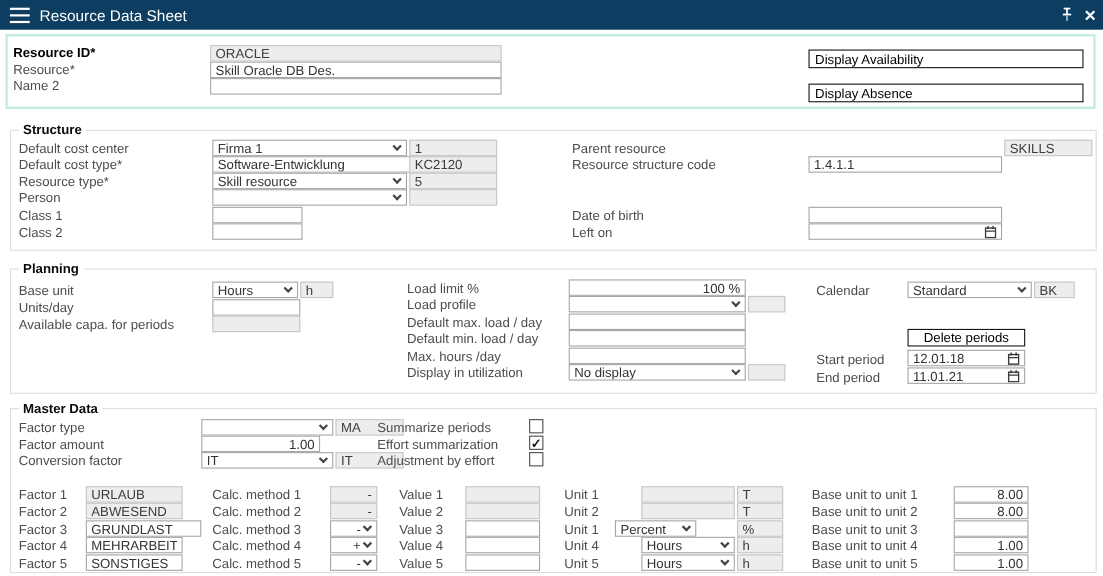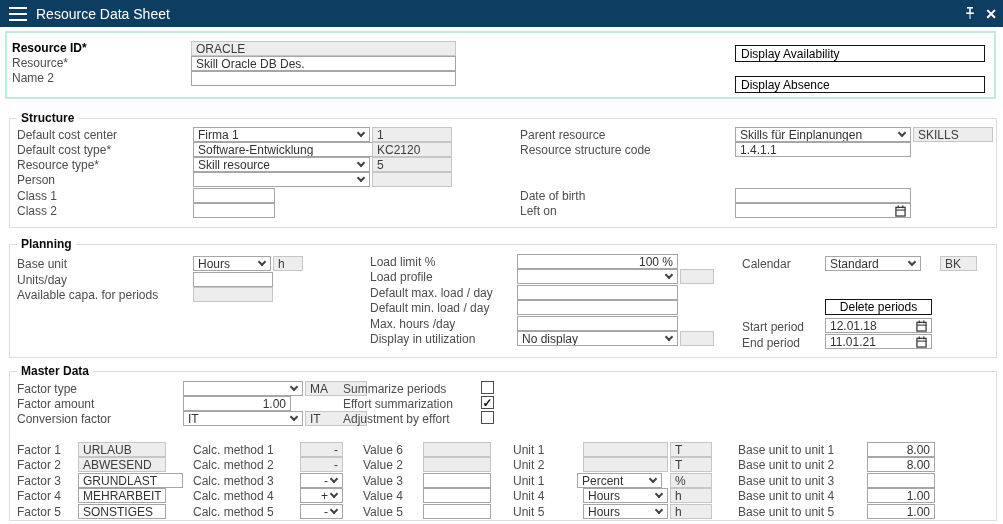--- a/index.html
+++ b/index.html
@@ -129,24 +129,20 @@
       <span class="val"></span>
     </div>
   <div class="fld" style="left:193px;top:203px;width:82px">
       <span class="val"></span>
     </div>
 
   <div class="lbl" style="left:520px;top:128px">Parent resource</div>
   <div class="lbl" style="left:520px;top:143px">Resource structure code</div>
   <div class="lbl" style="left:520px;top:189px">Date of birth</div>
   <div class="lbl" style="left:520px;top:204px">Left on</div>
-  <div class="fld" style="left:735px;top:127px;width:176px">
-      <span class="val">Skills für Einplanungen</span>
-      <span class="chev"></span>
-    </div>
   <div class="fld dis" style="left:913px;top:127px;width:80px">
       <span class="val">SKILLS</span>
     </div>
   <div class="fld" style="left:735px;top:142px;width:176px">
       <span class="val">1.4.1.1</span>
     </div>
   <div class="fld" style="left:735px;top:188px;width:176px">
       <span class="val"></span>
     </div>
   <div class="fld" style="left:735px;top:203px;width:176px">
@@ -206,21 +202,21 @@
     </div>
   <div class="fld" style="left:517px;top:331px;width:161px">
       <span class="val">No display</span>
       <span class="chev"></span>
     </div>
   <div class="fld dis" style="left:680px;top:331px;width:34px">
       <span class="val"></span>
     </div>
 
   <div class="lbl" style="left:742px;top:257px">Calendar</div>
-  <div class="fld" style="left:825px;top:256px;width:96px">
+  <div class="fld" style="left:825px;top:256px;width:113px">
       <span class="val">Standard</span>
       <span class="chev"></span>
     </div>
   <div class="fld dis" style="left:940px;top:256px;width:37px">
       <span class="val">BK</span>
     </div>
   <button class="btn center" style="left:825px;top:299px;width:107px;height:16px">Delete periods</button>
   <div class="lbl" style="left:742px;top:320px">Start period</div>
   <div class="lbl" style="left:742px;top:336px">End period</div>
   <div class="fld" style="left:825px;top:318px;width:107px">
@@ -313,21 +309,21 @@
     </div>
   <div class="fld num" style="left:300px;top:488px;width:43px">
       <span class="val">+</span>
       <span class="chev"></span>
     </div>
   <div class="fld num" style="left:300px;top:504px;width:43px">
       <span class="val">-</span>
       <span class="chev"></span>
     </div>
 
-  <div class="lbl" style="left:363px;top:443px">Value 6</div>
+  <div class="lbl" style="left:363px;top:443px">Value 1</div>
   <div class="lbl" style="left:363px;top:458px">Value 2</div>
   <div class="lbl" style="left:363px;top:474px">Value 3</div>
   <div class="lbl" style="left:363px;top:489px">Value 4</div>
   <div class="lbl" style="left:363px;top:505px">Value 5</div>
   <div class="fld dis" style="left:423px;top:442px;width:68px">
       <span class="val"></span>
     </div>
   <div class="fld dis" style="left:423px;top:457px;width:68px">
       <span class="val"></span>
     </div>
@@ -345,21 +341,21 @@
   <div class="lbl" style="left:513px;top:458px">Unit 2</div>
   <div class="lbl" style="left:513px;top:474px">Unit 1</div>
   <div class="lbl" style="left:513px;top:489px">Unit 4</div>
   <div class="lbl" style="left:513px;top:505px">Unit 5</div>
   <div class="fld dis" style="left:583px;top:442px;width:85px">
       <span class="val"></span>
     </div>
   <div class="fld dis" style="left:583px;top:457px;width:85px">
       <span class="val"></span>
     </div>
-  <div class="fld" style="left:577px;top:473px;width:85px">
+  <div class="fld" style="left:559px;top:473px;width:74px">
       <span class="val">Percent</span>
       <span class="chev"></span>
     </div>
   <div class="fld" style="left:583px;top:488px;width:85px">
       <span class="val">Hours</span>
       <span class="chev"></span>
     </div>
   <div class="fld" style="left:583px;top:504px;width:85px">
       <span class="val">Hours</span>
       <span class="chev"></span>

